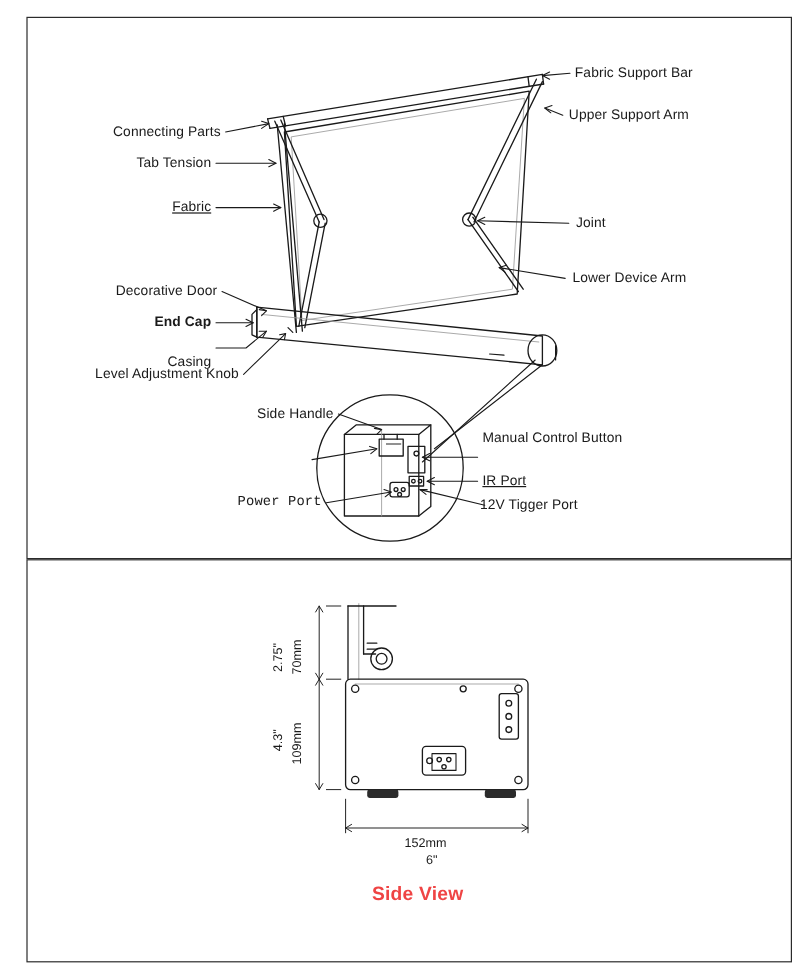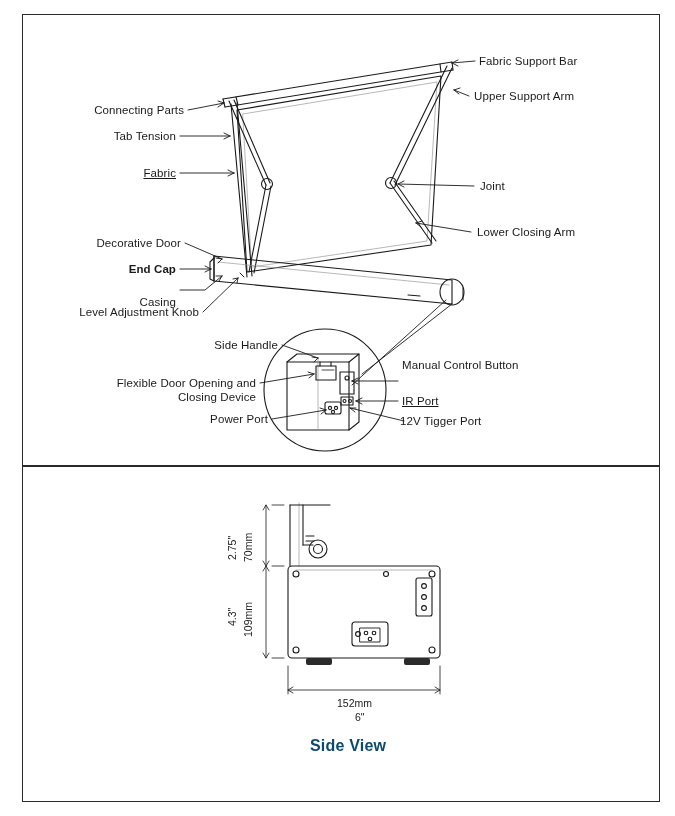--- a/index.html
+++ b/index.html
@@ -70,21 +70,21 @@
     white-space: nowrap;
   }
   .dim.vert {
     transform: rotate(-90deg);
     transform-origin: left top;
   }
   .viewtitle {
     position: absolute;
     font-size: 16px;
     font-weight: bold;
-    color: #0c4a6e;
+    color: #ef4444;
     letter-spacing: 0.2px;
   }
 </style>
 </head>
 <body>
 
 <div class="page">
 
   <div class="panel" id="panel-top"></div>
   <div class="panel" id="panel-bottom"></div>
@@ -288,35 +288,34 @@
   <div class="lbl" style="left:474px; top:89px;">Upper Support Arm</div>
 
   <div class="lbl right" style="left:60px; top:103px; width:124px;">Connecting Parts</div>
 
   <div class="lbl right" style="left:60px; top:129px; width:116px;">Tab Tension</div>
 
   <div class="lbl right" style="left:60px; top:166px; width:116px;text-decoration:underline;">Fabric</div>
 
   <div class="lbl" style="left:480px; top:179px;">Joint</div>
 
-  <div class="lbl" style="left:477px; top:225px;">Lower Closing Arm</div>
+  <div class="lbl" style="left:477px; top:225px;">Lower Device Arm</div>
 
   <div class="lbl right" style="left:60px; top:236px; width:121px;">Decorative Door</div>
 
   <div class="lbl right" style="left:60px; top:262px; width:116px;font-weight:bold;">End Cap</div>
 
   <div class="lbl right" style="left:60px; top:283px; width:116px;margin-top:12px;">Casing</div>
 
   <div class="lbl right" style="left:48px; top:305px; width:151px;text-align:right;">Level Adjustment Knob</div>
 
   <div class="lbl right" style="left:184px; top:338px; width:94px;">Side Handle</div>
 
-  <div class="lbl two-line" style="left:96px; top:376px; width:160px;">Flexible Door Opening and Closing Device</div>
-
-  <div class="lbl right" style="left:168px; top:412px; width:100px;">Power Port</div>
+
+  <div class="lbl right" style="left:168px; top:412px; width:100px;font-family:Liberation Mono, monospace;">Power Port</div>
 
   <div class="lbl" style="left:402px; top:358px;">Manual Control Button</div>
 
   <div class="lbl" style="left:402px; top:394px;text-decoration:underline;">IR Port</div>
 
   <div class="lbl" style="left:400px; top:414px;">12V Tigger Port</div>
 
   <div class="dim vert" style="left:226px; top:560px;">2.75"</div>
 
   <div class="dim vert" style="left:242px; top:562px;">70mm</div>

